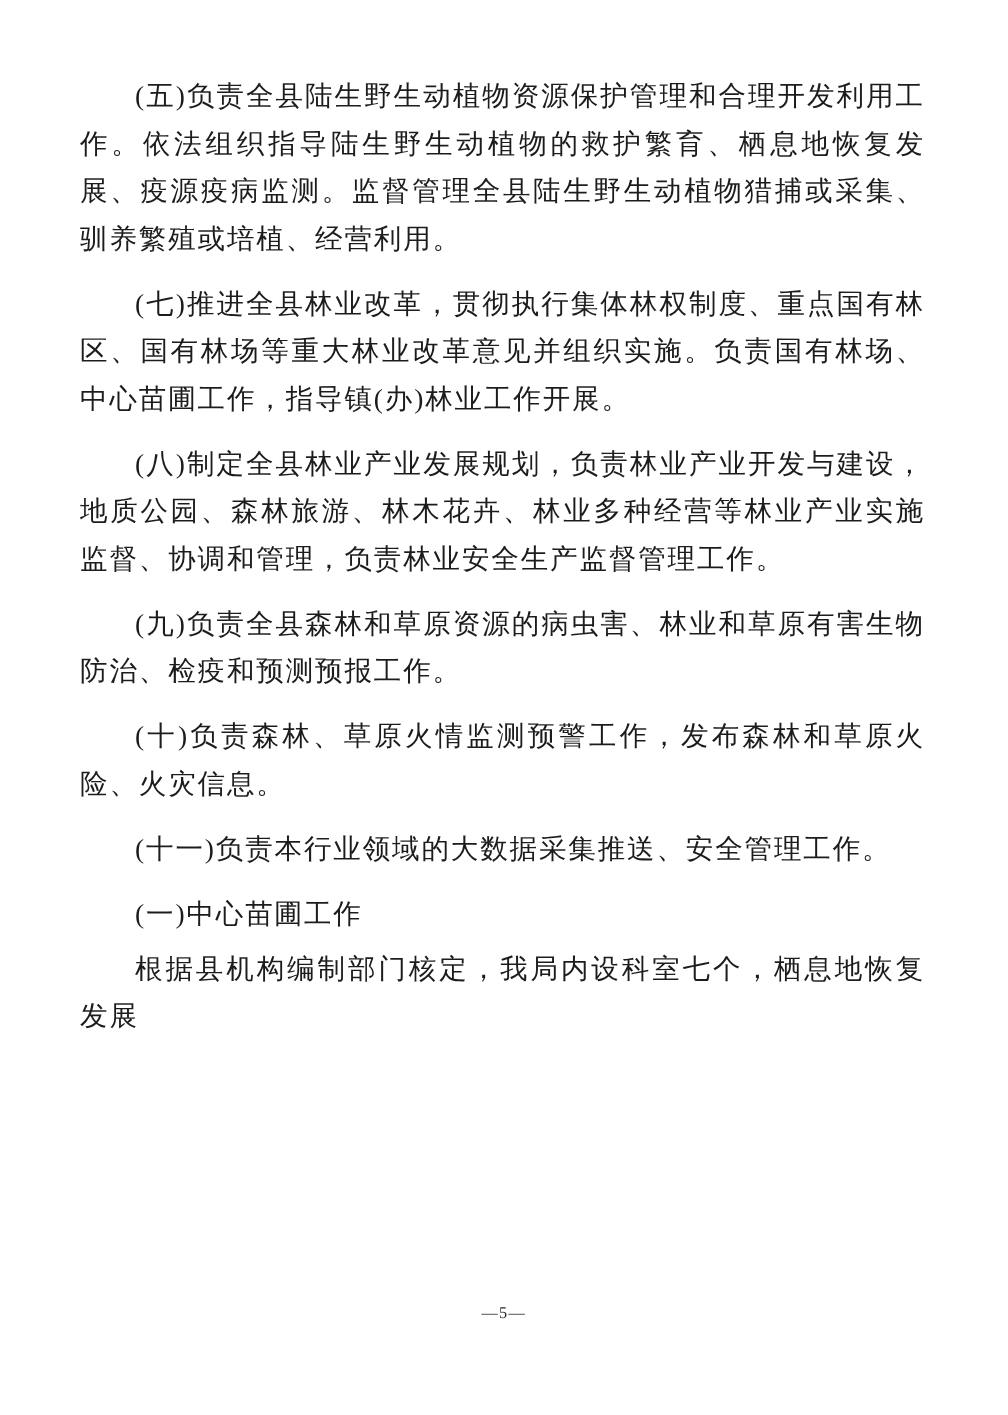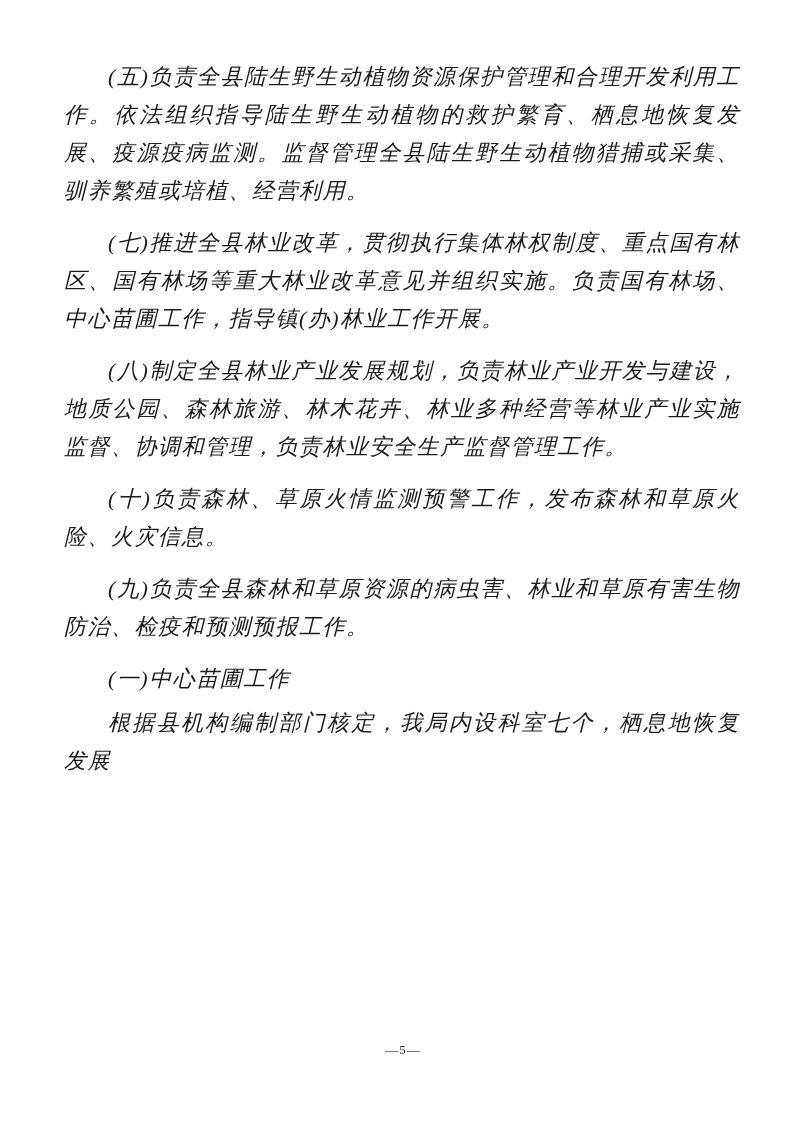--- a/index.html
+++ b/index.html
@@ -31,21 +31,20 @@
 
   .para {
     font-size: 22px;
     line-height: 38px;
     letter-spacing: 1.5px;
     text-align: justify;
     text-align-last: left;
     text-indent: 2em;
     margin: 0 0 14px 0;
     font-weight: 400;
-    font-style: italic;
   }
 
   .heading {
     font-size: 22px;
     line-height: 38px;
     letter-spacing: 1.5px;
     text-indent: 2em;
     font-weight: 400;
     margin: 30px 0 6px 0;
   }
@@ -71,22 +70,23 @@
   }
 </style>
 </head>
 <body>
 
 <div class="page">
   <main class="doc-body">
     <p class="para">(五)负责全县陆生野生动植物资源保护管理和合理开发利用工作。依法组织指导陆生野生动植物的救护繁育、栖息地恢复发展、疫源疫病监测。监督管理全县陆生野生动植物猎捕或采集、驯养繁殖或培植、经营利用。</p>
     <p class="para">(七)推进全县林业改革，贯彻执行集体林权制度、重点国有林区、国有林场等重大林业改革意见并组织实施。负责国有林场、中心苗圃工作，指导镇(办)林业工作开展。</p>
     <p class="para">(八)制定全县林业产业发展规划，负责林业产业开发与建设，地质公园、森林旅游、林木花卉、林业多种经营等林业产业实施监督、协调和管理，负责林业安全生产监督管理工作。</p>
+    <p class="para">(九)负责全县森林和草原资源的病虫害、林业和草原有害生物防治、检疫和预测预报工作。</p>
     <p class="para">(十)负责森林、草原火情监测预警工作，发布森林和草原火险、火灾信息。</p>
-    <p class="para">(九)负责全县森林和草原资源的病虫害、林业和草原有害生物防治、检疫和预测预报工作。</p>
+    <p class="para">(十一)负责本行业领域的大数据采集推送、安全管理工作。</p>
 
     <p class="para subheading">(一)中心苗圃工作</p>
     <p class="para last-para">根据县机构编制部门核定，我局内设科室七个，栖息地恢复发展</p>
   </main>
 
   <footer class="page-footer">
     <span>—5—</span>
   </footer>
 </div>
 

